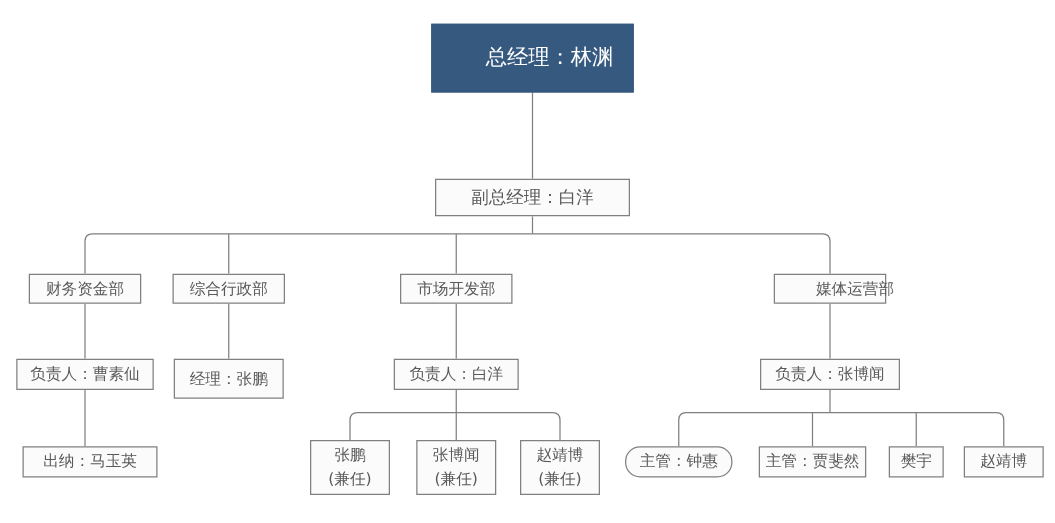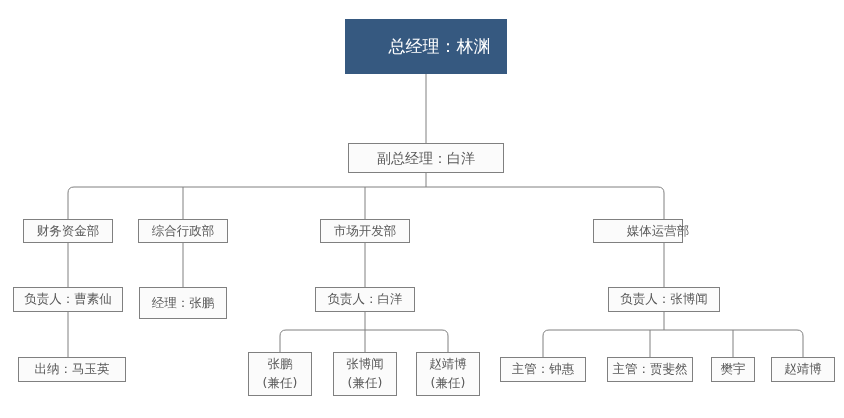--- a/index.html
+++ b/index.html
@@ -65,21 +65,21 @@
 
   <div class="node" style="left:23px;top:219px;width:90px;height:24px;">
     <span>财务资金部</span>
   </div>
   <div class="node" style="left:138px;top:219px;width:90px;height:24px;">
     <span>综合行政部</span>
   </div>
   <div class="node" style="left:320px;top:219px;width:90px;height:24px;">
     <span>市场开发部</span>
   </div>
-  <div class="node" style="left:593px;top:219px;width:90px;height:24px;padding-left:40px;">
+  <div class="node" style="left:619px;top:219px;width:90px;height:24px;padding-left:40px;">
     <span>媒体运营部</span>
   </div>
 
   <div class="node" style="left:13px;top:287px;width:110px;height:25px;">
     <span>负责人：曹素仙</span>
   </div>
   <div class="node" style="left:139px;top:287px;width:88px;height:32px;">
     <span>经理：张鹏</span>
   </div>
   <div class="node" style="left:315px;top:287px;width:100px;height:25px;">
@@ -99,21 +99,21 @@
   </div>
   <div class="node" style="left:333px;top:352px;width:64px;height:44px;">
     <span>张博闻</span>
     <span>(兼任)</span>
   </div>
   <div class="node" style="left:416px;top:352px;width:64px;height:44px;">
     <span>赵靖博</span>
     <span>(兼任)</span>
   </div>
 
-  <div class="node" style="left:500px;top:357px;width:86px;height:25px;">
+  <div class="node" style="left:500px;top:357px;width:86px;height:25px;border-radius:12px;">
     <span>主管：钟惠</span>
   </div>
   <div class="node" style="left:607px;top:357px;width:86px;height:25px;justify-content:center;">
     <span>主管：贾斐然</span>
   </div>
   <div class="node" style="left:711px;top:357px;width:44px;height:25px;">
     <span>樊宇</span>
   </div>
   <div class="node" style="left:771px;top:357px;width:64px;height:25px;">
     <span>赵靖博</span>

